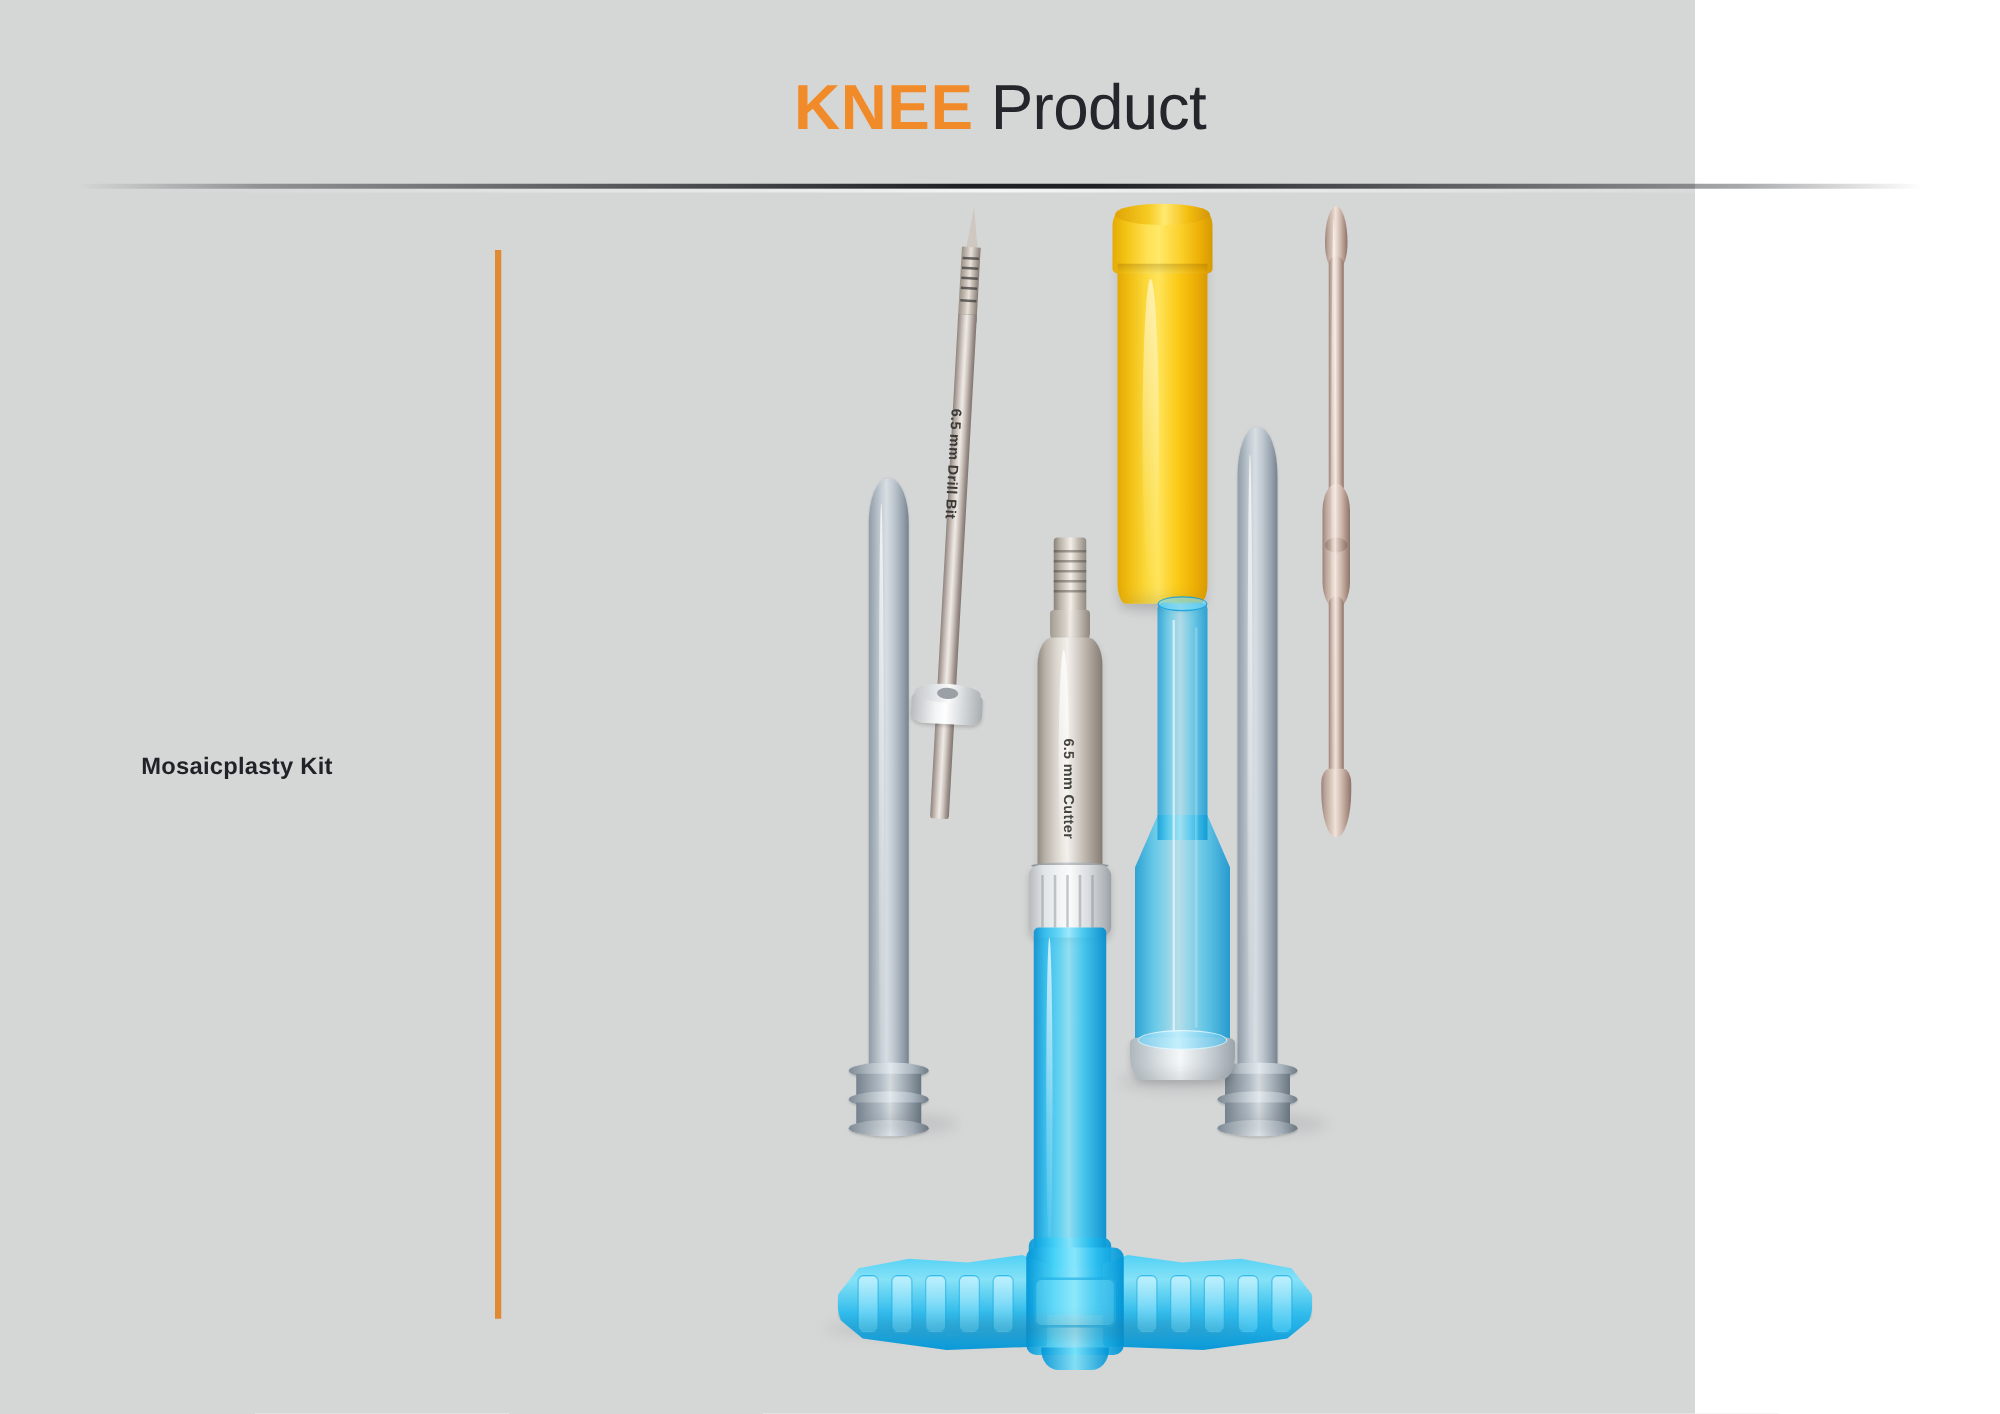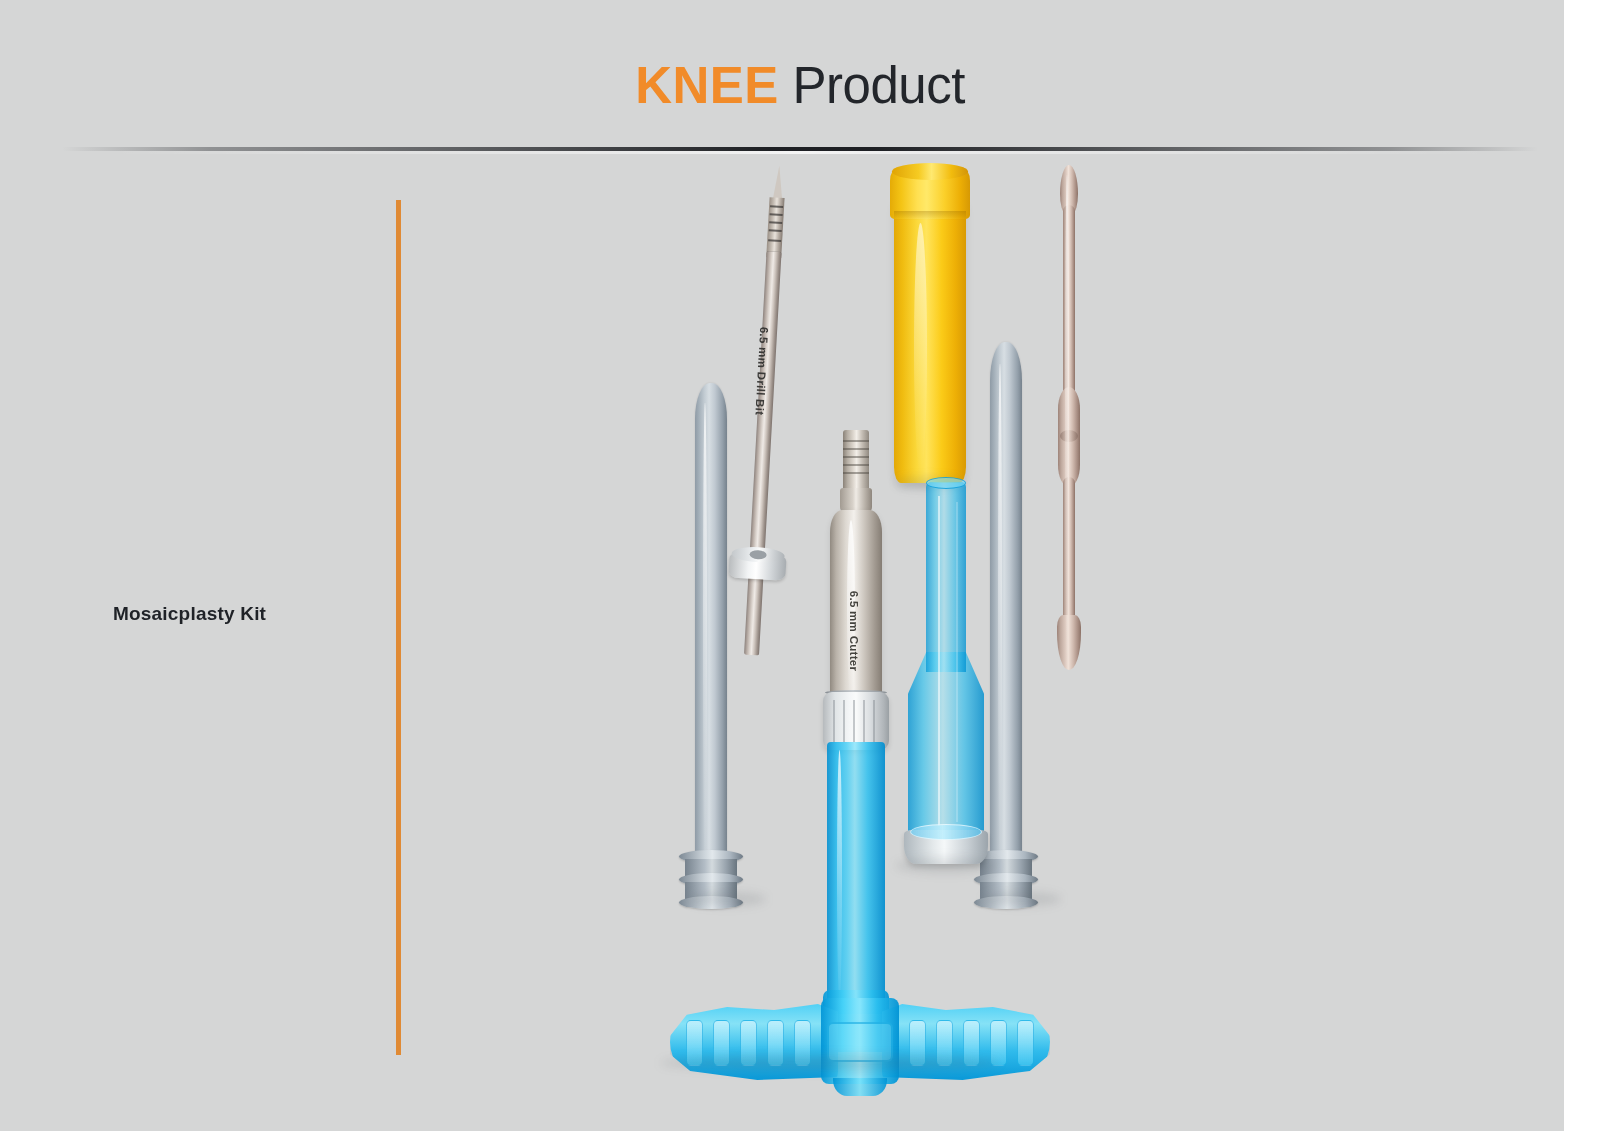--- a/index.html
+++ b/index.html
@@ -7,21 +7,21 @@
 
   html, body {
     width: 1600px;
     height: 1131px;
     overflow: hidden;
     font-family: "Liberation Sans", sans-serif;
   }
 
   #page {
     position: relative;
-    width: 1564px;
+    width: 1356px;
     height: 1131px;
     background: #d5d6d6;
   }
 
   
   #header {
     position: absolute;
     top: 0; left: 0;
     width: 1600px;
     height: 150px;

